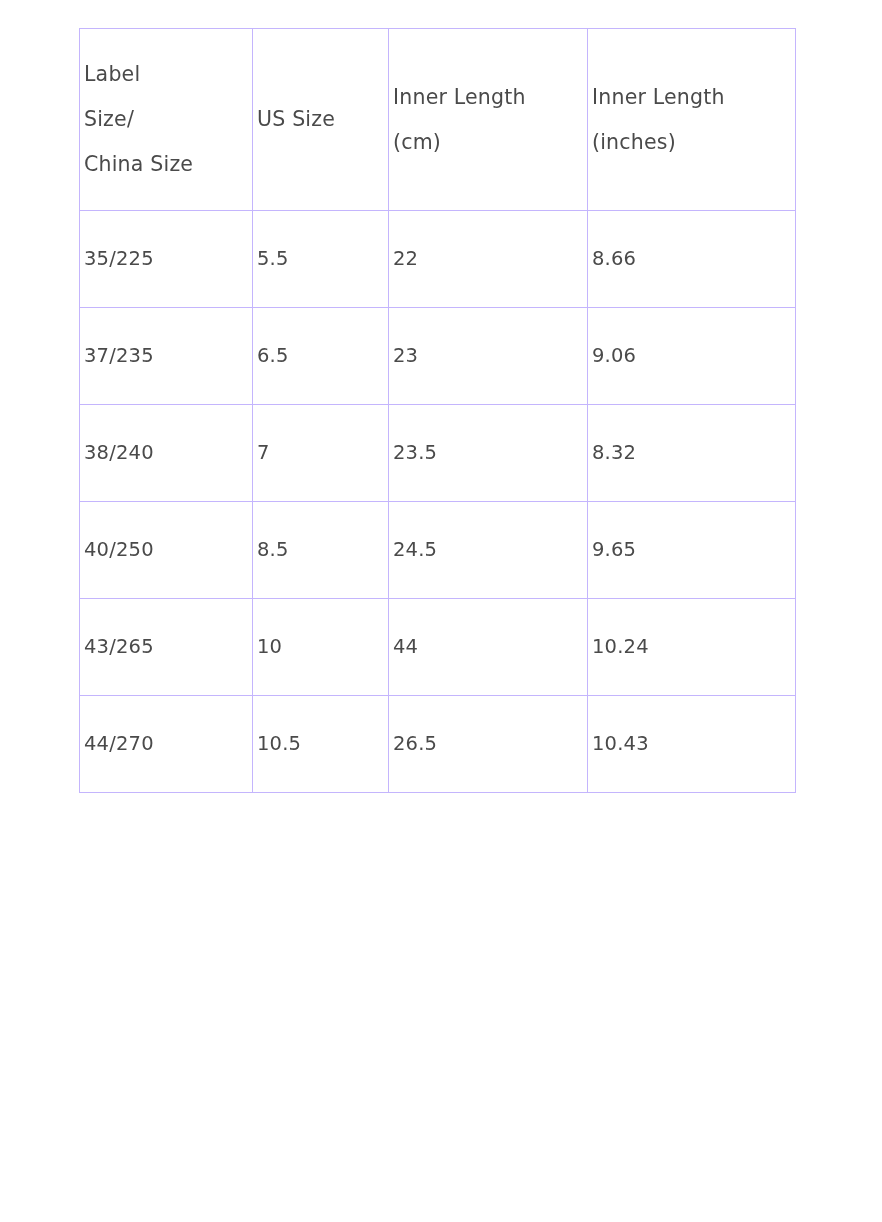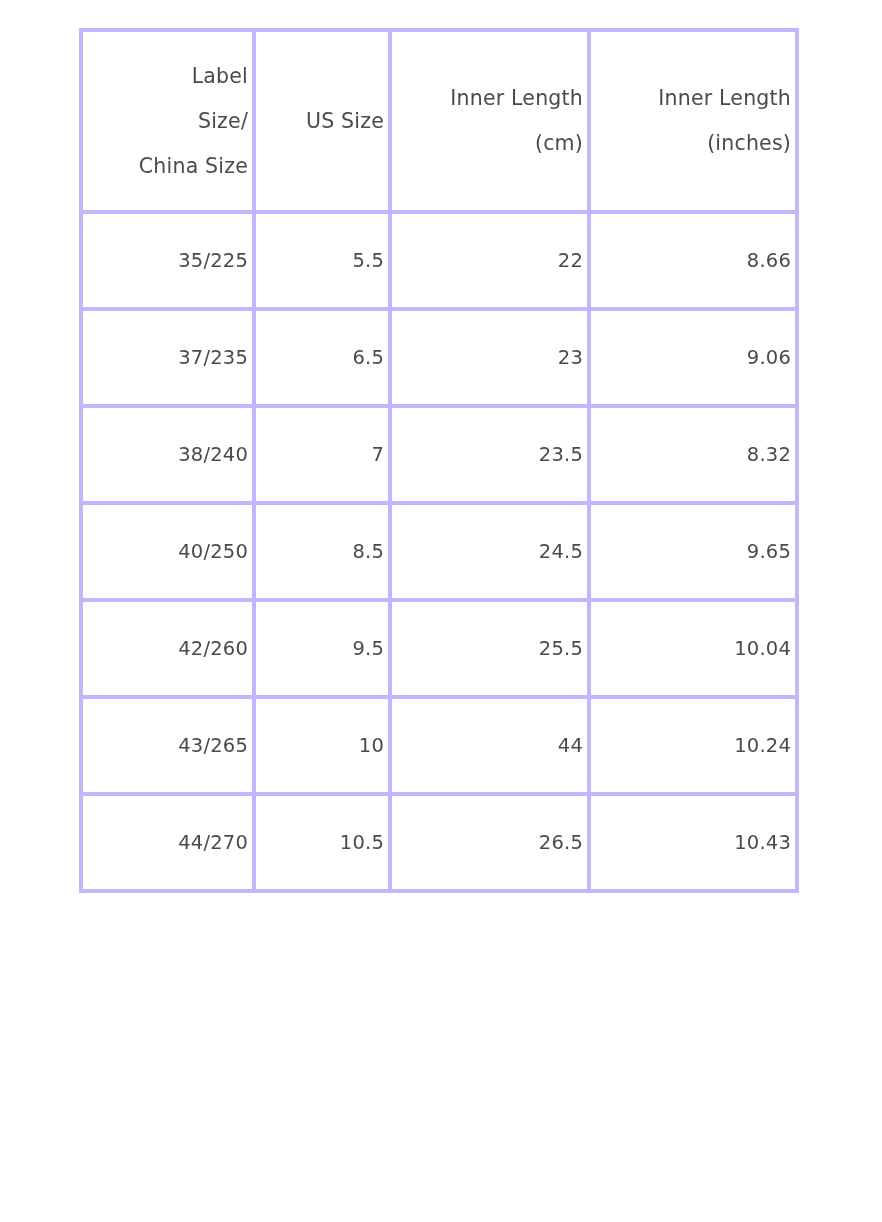--- a/index.html
+++ b/index.html
@@ -25,22 +25,22 @@
     width: 716px;
     table-layout: fixed;
   }
   table.size-chart col.c1 { width: 173px; }
   table.size-chart col.c2 { width: 136px; }
   table.size-chart col.c3 { width: 199px; }
   table.size-chart col.c4 { width: 208px; }
 
   table.size-chart th,
   table.size-chart td {
-    border: 4px solid #c4b5fd;
-    text-align: right;
+    border: 1px solid #c4b5fd;
+    text-align: left;
     vertical-align: middle;
     font-weight: normal;
     color: #4a4a4a;
     padding: 3px 4px;
     box-sizing: border-box;
   }
   table.size-chart thead th {
     height: 182px;
     font-size: 20.5px;
     line-height: 45px;
@@ -105,26 +105,20 @@
           <td>23.5</td>
           <td>8.32</td>
         </tr>
         <tr>
           <td>40/250</td>
           <td>8.5</td>
           <td>24.5</td>
           <td>9.65</td>
         </tr>
         <tr>
-          <td>42/260</td>
-          <td>9.5</td>
-          <td>25.5</td>
-          <td>10.04</td>
-        </tr>
-        <tr>
           <td>43/265</td>
           <td>10</td>
           <td>44</td>
           <td>10.24</td>
         </tr>
         <tr>
           <td>44/270</td>
           <td>10.5</td>
           <td>26.5</td>
           <td>10.43</td>

